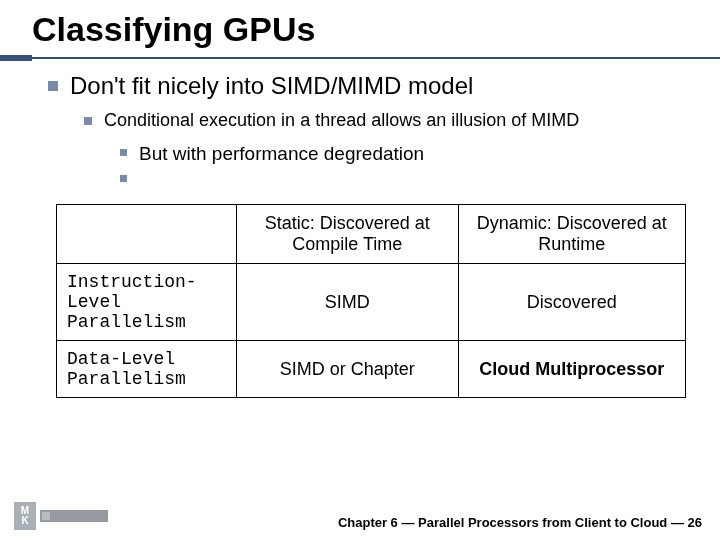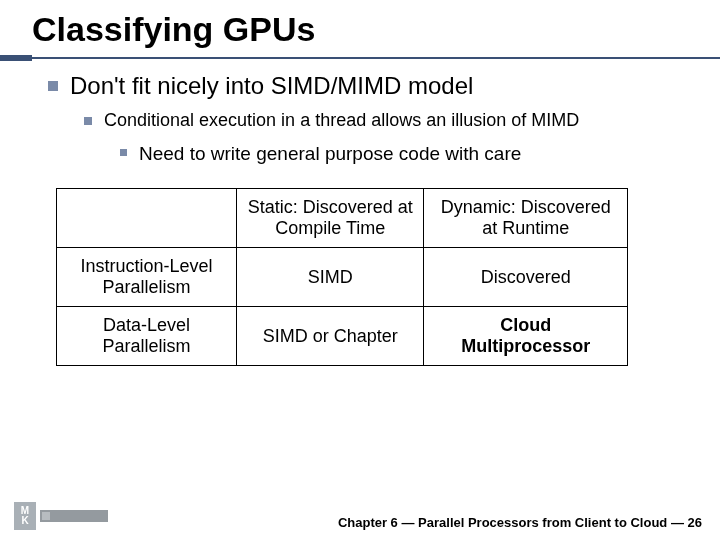--- a/index.html
+++ b/index.html
@@ -79,34 +79,35 @@
   }
   .lvl3-text {
     font-size: 19px;
     color: #000;
     line-height: 1.3;
   }
   .lvl3 .bullet-row + .bullet-row { margin-top: 2px; }
 
   table.grid {
     border-collapse: collapse;
-    width: 572px;
+    width: 630px;
     margin: 22px 0 0 8px;
   }
   table.grid td, table.grid th {
     border: 1.5px solid #000;
     padding: 8px 10px;
     font-size: 18px;
     text-align: center;
     vertical-align: middle;
     font-weight: normal;
   }
   table.grid th.rowhead {
-    text-align: center;
+    text-align: left;
     width: 180px;
+    font-family: Liberation Mono, monospace;
   }
   table.grid td.bold { font-weight: bold; }
   table.grid .corner { border: 1.5px solid #000; }
 
   .footer {
     position: absolute;
     bottom: 10px;
     left: 0; right: 0;
     display: flex;
     justify-content: space-between;
@@ -169,21 +170,24 @@
   <div class="lvl2">
     <div class="bullet-row">
       <div class="bullet-sq sm"></div>
       <div class="lvl2-text">Conditional execution in a thread allows an illusion of MIMD</div>
     </div>
   </div>
 
   <div class="lvl3">
     <div class="bullet-row">
       <div class="bullet-sq xs"></div>
-      <div class="lvl3-text">Need to write general purpose code with care</div>
+      <div class="lvl3-text">But with performance degredation</div>
+    </div>
+    <div class="bullet-row">
+      <div class="bullet-sq xs"></div>
     </div>
   </div>
 
   <table class="grid">
     <tbody>
         <tr>
       <td class="corner"></td>
       <td>Static: Discovered at Compile Time</td>
       <td>Dynamic: Discovered at Runtime</td>
     </tr>

